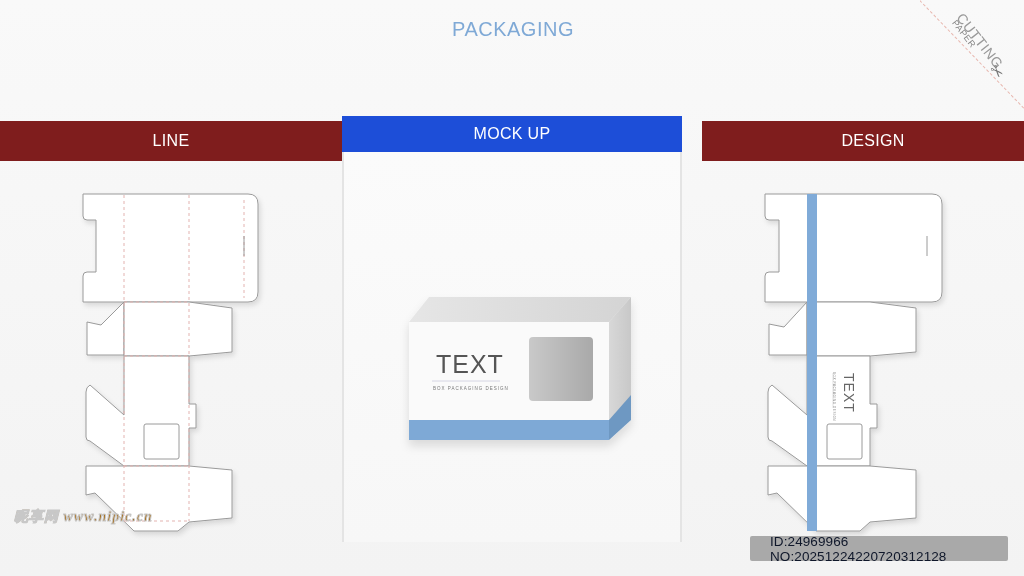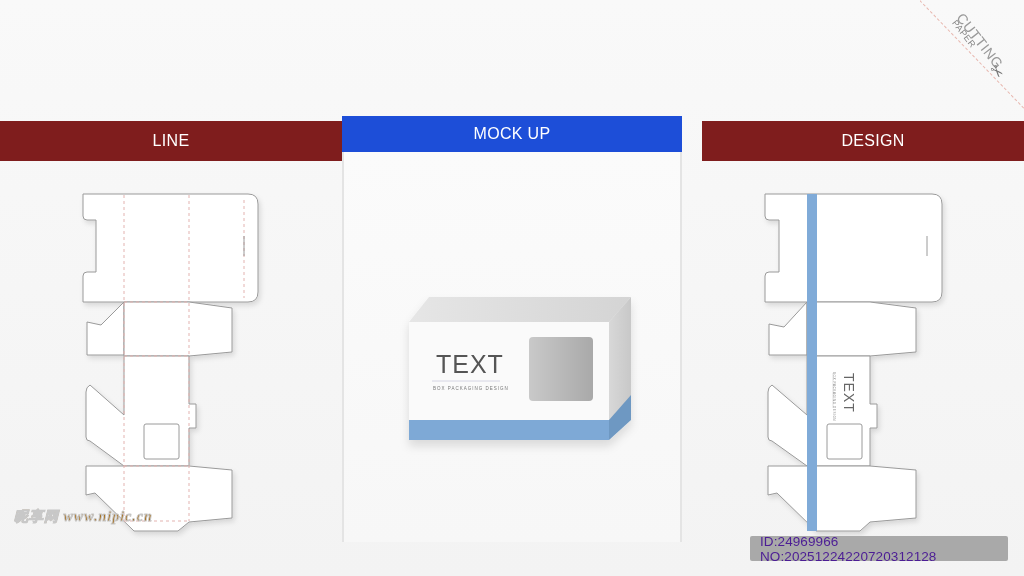--- a/index.html
+++ b/index.html
@@ -57,28 +57,29 @@
     background: linear-gradient(180deg, #fbfbfb 0%, #f7f7f7 100%);
   }
   svg { position: absolute; overflow: visible; }
   .watermark {
     position: absolute; left: 14px; top: 508px; font-size: 14px; color: #a16207;
     font-family: "Liberation Serif", serif; font-style: italic; font-weight: bold;
     -webkit-text-stroke: 1px #c8c8c8; letter-spacing: 1px;
   }
   .id-badge {
     position: absolute; left: 750px; top: 536px; width: 258px; height: 25px;
-    background: #a9a9a9; border-radius: 2px; color: #4c1d95; font-size: 13.5px;
-    display: flex; align-items: center; padding-left: 10px; letter-spacing: 0.1px;
+    background: #a9a9a9; border-radius: 2px; color: #0f172a; font-size: 13.5px;
+    display: flex; align-items: center; padding-left: 20px; letter-spacing: 0.1px;
   }
 </style>
 </head>
 <body>
 
 <div class="title-block">
+  <div class="title-sub">PACKAGING</div>
 </div>
 
 <div class="corner">
   <div class="cutline"></div>
   <div class="cutting-text">CUTTING</div>
   <div class="paper-text">PAPER</div>
   <div class="scissors">✂</div>
 </div>
 
 <div class="band left">

